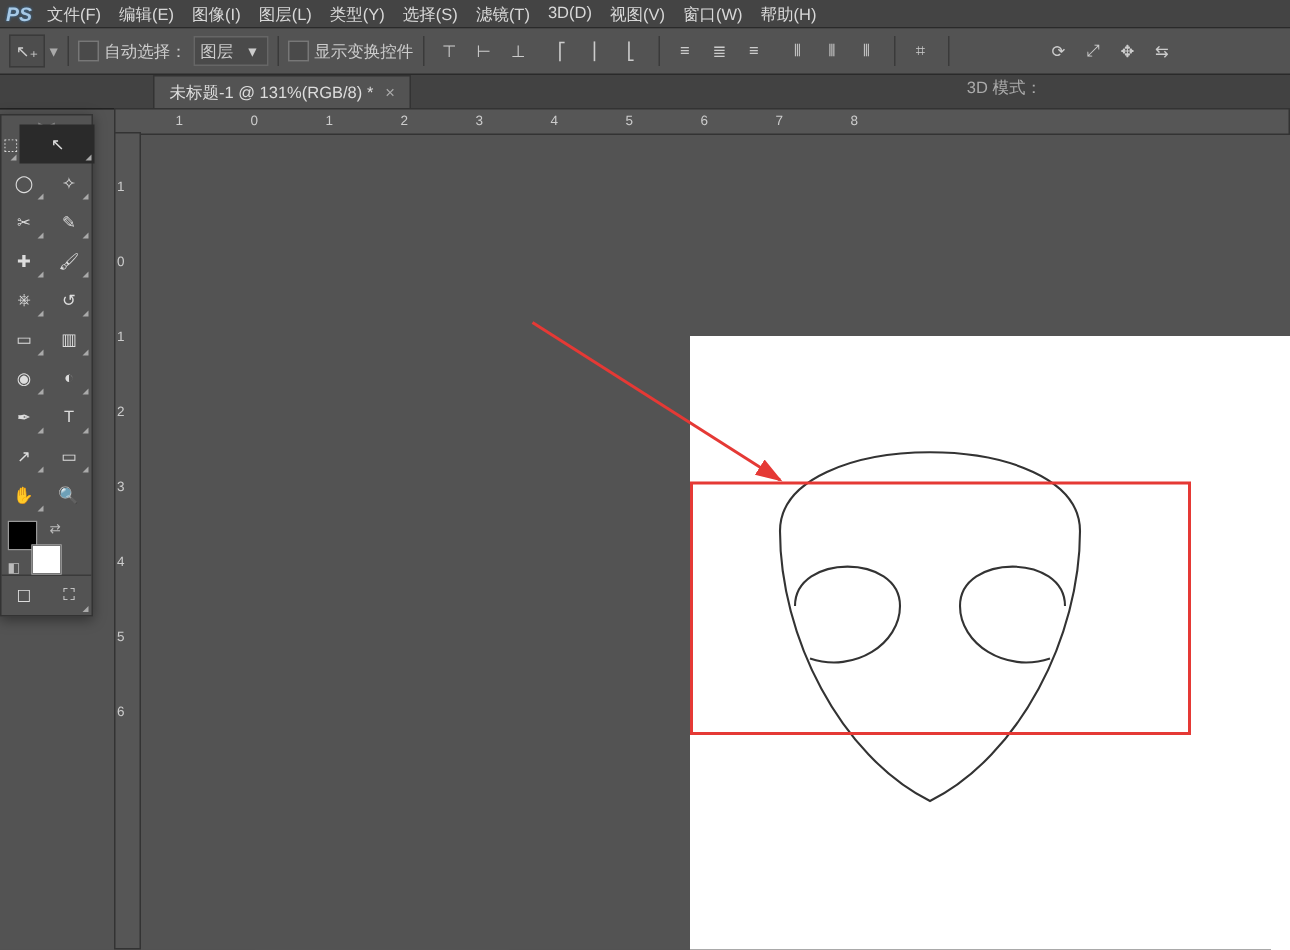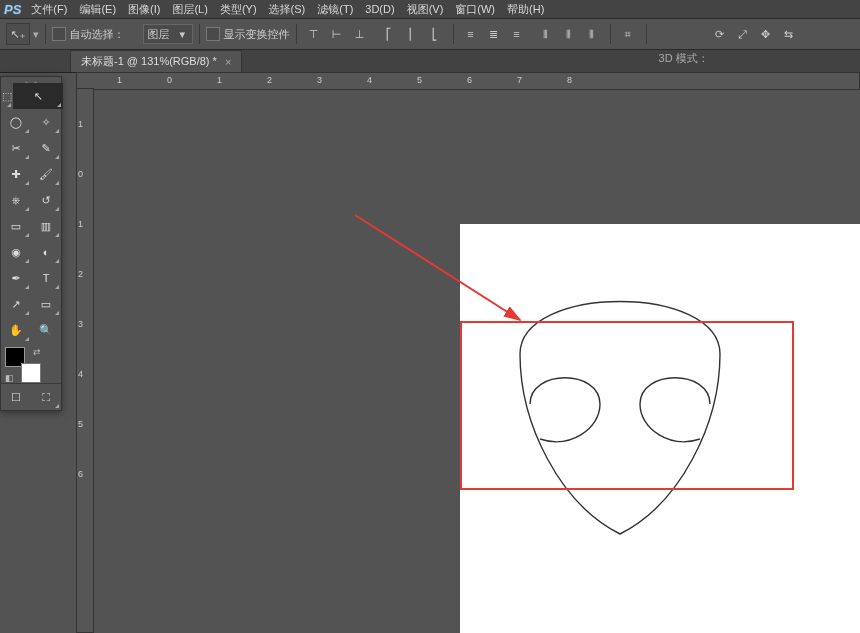--- a/index.html
+++ b/index.html
@@ -6,21 +6,21 @@
 .menubar{height:18px;background:#444;display:flex;align-items:center;padding:0 4px;border-bottom:1px solid #2a2a2a;}
 .logo{font-weight:bold;font-style:italic;color:#a7c9e6;font-size:13px;margin-right:10px;text-shadow:0 0 2px #3a78b0;}
 .menubar .mi{margin-right:12px;color:#d8d8d8;font-size:11px;}
 .optbar{height:30px;background:#535353;border-bottom:1px solid #2a2a2a;display:flex;align-items:center;padding:0 6px;}
 .optbar .seg{display:flex;align-items:center;height:22px;}
 .sep{width:1px;height:20px;background:#3a3a3a;margin:0 6px;}
 .chk{width:12px;height:12px;border:1px solid #777;background:#4a4a4a;display:inline-block;margin-right:4px;}
 .sel{background:#4a4a4a;border:1px solid #666;height:18px;padding:0 4px;display:flex;align-items:center;min-width:40px;}
 .iconbtn{width:22px;height:20px;display:flex;align-items:center;justify-content:center;border:1px solid #3a3a3a;margin-right:1px;background:#4d4d4d;}
 .iconbtn.flat{border:none;background:transparent;}
-.tabbar{height:22px;background:#424242;border-bottom:1px solid #222;display:flex;align-items:flex-end;padding-left:70px;}
+.tabbar{height:22px;background:#424242;border-bottom:1px solid #222;display:flex;align-items:flex-end;padding-left:102px;}
 .tab{background:#535353;border:1px solid #333;border-bottom:none;padding:3px 10px;font-size:11px;color:#ddd;display:flex;align-items:center;}
 .tab .x{margin-left:8px;color:#aaa;}
 .toolbox{position:absolute;left:0;top:76px;width:60px;background:#535353;border:1px solid #333;box-shadow:0 2px 8px rgba(0,0,0,0.4);z-index:10;}
 .toolbox .row{display:flex;}
 .tool{width:28px;height:24px;display:flex;align-items:center;justify-content:center;position:relative;color:#ddd;border:1px solid transparent;}
 .tool.sel{background:#2a2a2a;}
 .tool .dot{position:absolute;right:1px;bottom:1px;width:0;height:0;border-right:4px solid #aaa;border-top:4px solid transparent;}
 .swatches{padding:4px 4px 2px 4px;}
 .swA{width:18px;height:18px;background:#000;border:1px solid #999;position:relative;}
 .swB{width:18px;height:18px;background:#fff;border:1px solid #777;position:absolute;left:16px;top:16px;}
@@ -62,21 +62,21 @@
   <div class="seg">
     <div class="iconbtn">
       <span>↖₊</span>
     </div>
     <span style="margin-left:2px;color:#aaa;">▾</span>
   </div>
   <div class="sep"></div>
   <div class="seg">
     <span class="chk"></span>
     <span>自动选择：</span>
-    <div class="sel" style="margin-left:18px;">
+    <div class="sel" style="margin-left:4px;">
       <span>图层</span>
       <span style="margin-left:10px;">▾</span>
     </div>
   </div>
   <div class="sep"></div>
   <div class="seg">
     <span class="chk"></span>
     <span>显示变换控件</span>
   </div>
   <div class="sep"></div>

